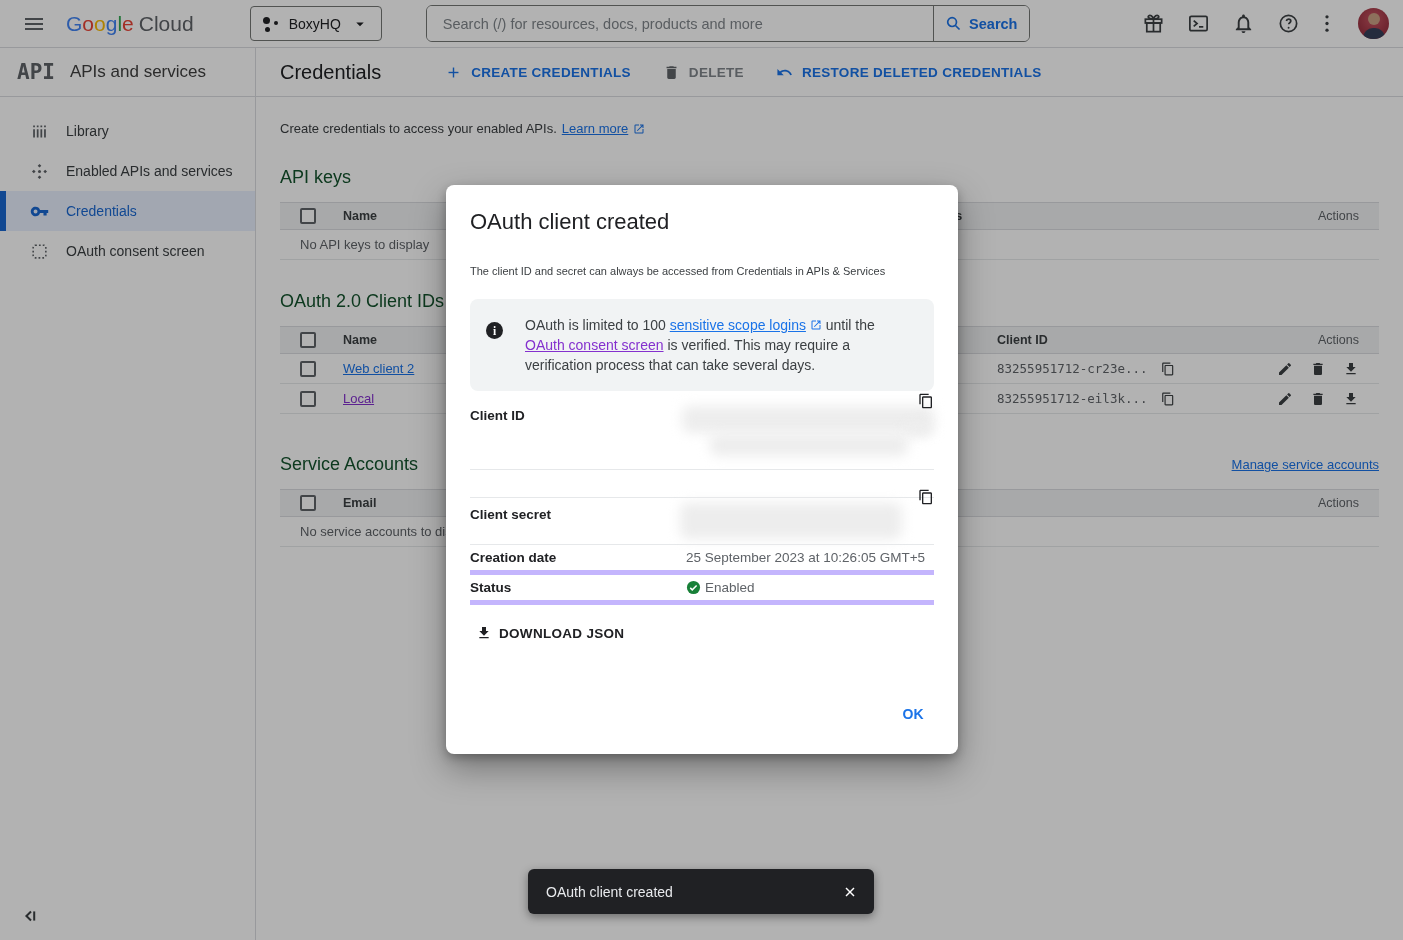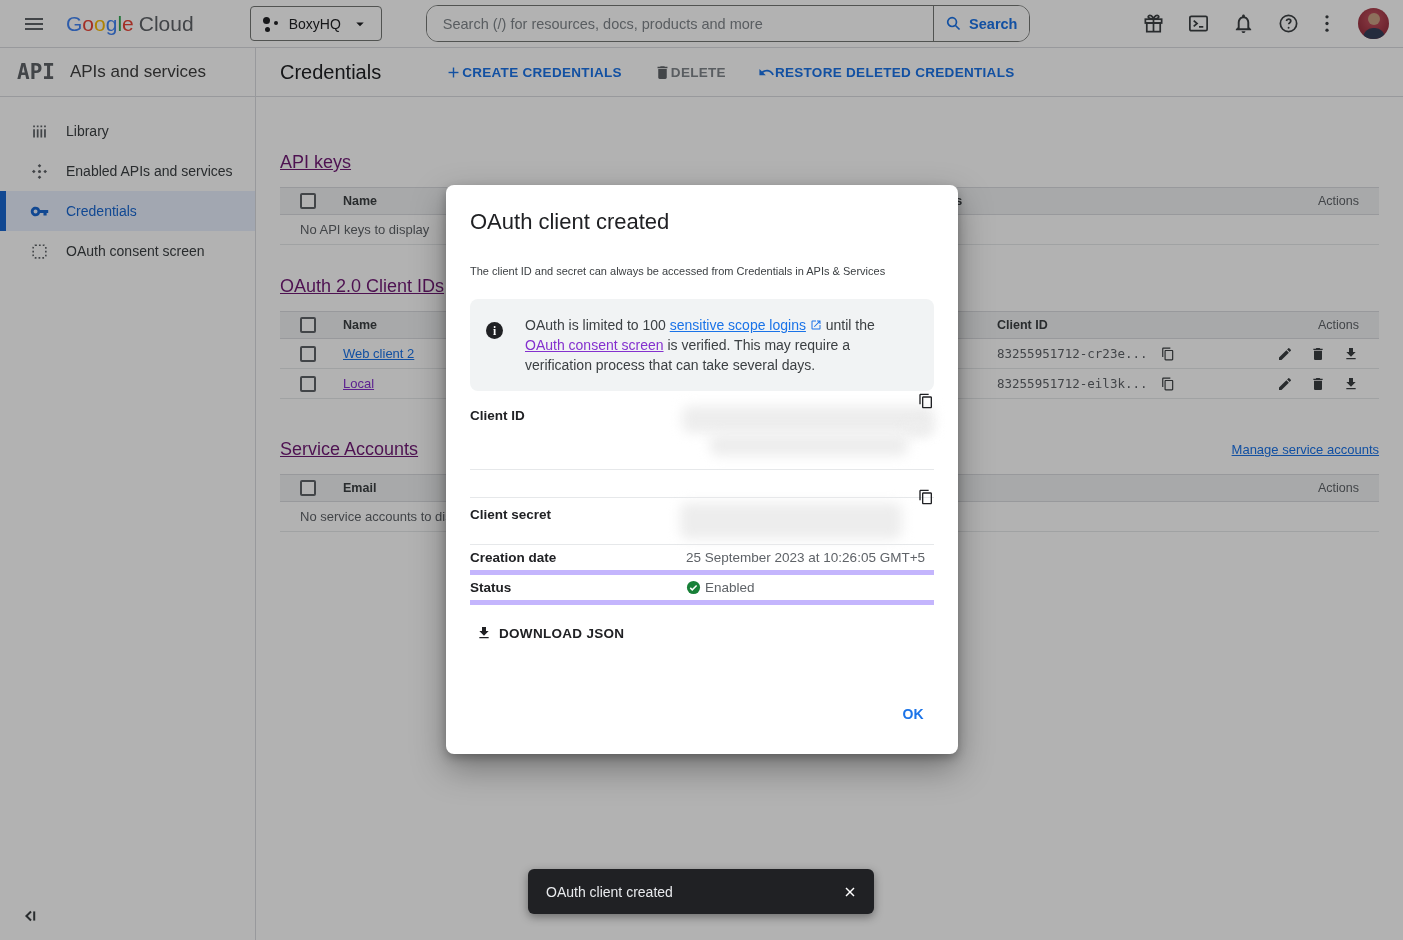--- a/index.html
+++ b/index.html
@@ -20,21 +20,21 @@
   .proj-selector { margin-left:56px; height:35px; min-width:120px; border:1px solid #747775;
     border-radius:4px; display:flex; align-items:center; gap:10px; padding:0 12px; cursor:pointer; }
   .proj-logo { position:relative; width:16px; height:16px; }
   .proj-logo i { position:absolute; border-radius:50%; background:#202124; }
   .proj-logo .d1 { width:7px; height:7px; left:0; top:1px; }
   .proj-logo .d2 { width:4px; height:4px; right:1px; top:5px; }
   .proj-logo .d3 { width:5px; height:5px; left:2px; bottom:0; }
   .proj-name { font-size:14px; font-weight:500; color:#202124; }
   .proj-caret { width:18px; height:18px; color:#202124; }
   .searchbox { margin-left:44px; width:604px; height:37px; border:1px solid #747775;
-    border-radius:12px; display:flex; align-items:stretch; overflow:hidden; }
+    border-radius:6px; display:flex; align-items:stretch; overflow:hidden; }
   .search-input { flex:1; border:0; outline:0; padding:0 16px; font-size:14.5px;
     font-family:"Liberation Sans",sans-serif; color:#3c4043; background:#fff; }
   .search-input::placeholder { color:#80868b; }
   .search-btn { width:96px; border-left:1px solid #747775; display:flex; align-items:center;
     justify-content:center; gap:7px; color:#1a73e8; font-size:14.5px; font-weight:600;
     cursor:pointer; background:#fff; }
   .search-btn svg { width:17px; height:17px; }
   .top-icons { margin-left:auto; display:flex; align-items:center; gap:22px; margin-right:14px; }
   .top-icon { width:23px; height:23px; color:#3c4043; cursor:pointer; }
   .top-icon.dots { width:10px; }
@@ -63,34 +63,34 @@
   .nav-item.active::before { content:""; position:absolute; left:0; top:0; bottom:0;
     width:6px; background:#1967d2; }
   .collapse-btn { position:absolute; left:20px; bottom:13px; width:22px; height:22px;
     color:#3c4043; cursor:pointer; }
 
   
   .main { position:absolute; left:256px; top:48px; right:0; bottom:0; background:#fff; }
   .page-header { height:49px; border-bottom:1px solid #dadce0; display:flex;
     align-items:center; padding:0 24px; }
   .page-title { font-size:20px; color:#202124; margin-right:64px; }
-  .hdr-btn { display:flex; align-items:center; font-size:13.5px; font-weight:600;
+  .hdr-btn { display:flex; align-items:center; gap:9px; font-size:13.5px; font-weight:600;
     letter-spacing:.3px; cursor:pointer; margin-right:32px; }
   .hdr-btn svg { width:17px; height:17px; }
   .hdr-blue { color:#1a73e8; }
   .hdr-gray { color:#80868b; }
   .hdr-gray svg { color:#5f6368; }
 
   .content { padding:24px; }
   .intro { font-size:13px; color:#3c4043; display:flex; align-items:center; gap:5px; }
   .link { color:#1a73e8; text-decoration:underline; cursor:pointer; }
   .link.visited { color:#8430ce; }
   .ext-icon { width:12px; height:12px; color:#1a73e8; display:inline-block; }
 
-  .section-heading { font-size:18px; font-weight:400; color:#701a75;text-decoration:underline; }
+  .section-heading { font-size:18px; font-weight:400; color:#14532d; }
   .mt32 { margin-top:31px; } .mt40 { margin-top:40px; }
   .tbl { margin-top:14px; }
   .tbl-header { display:flex; align-items:center; height:28px; background:#f1f3f4;
     border-top:1px solid #dadce0; border-bottom:1px solid #dadce0; padding:0 20px;
     font-size:12.5px; font-weight:600; color:#3c4043; position:relative; }
   .tbl-row { display:flex; align-items:center; height:30px; border-bottom:1px solid #e6e8ea;
     padding:0 20px; font-size:13px; color:#5f6368; position:relative; }
   .cbx { width:16px; height:16px; border:2px solid #5f6368; border-radius:2px;
     margin-right:27px; flex:none; cursor:pointer; background:#fff; }
   .col-actions { margin-left:auto; color:#5f6368; font-weight:500; }
@@ -273,20 +273,27 @@
     </div>
     <div class="hdr-btn hdr-blue">
       <svg viewBox="0 0 24 24" fill="currentColor">
           <path d="M12.5 8c-2.65 0-5.05.99-6.9 2.6L2 7v9h9l-3.62-3.62A8.9 8.9 0 0 1 12.5 10.5c3.54 0 6.55 2.31 7.6 5.5l2.37-.78C21.08 11.03 17.15 8 12.5 8z"></path>
         </svg>
       <span>RESTORE DELETED CREDENTIALS</span>
     </div>
   </div>
 
   <div class="content">
+    <div class="intro">
+      <span>Create credentials to access your enabled APIs.</span>
+      <span class="link">Learn more</span>
+      <svg class="ext-icon" viewBox="0 0 24 24" fill="currentColor">
+          <path d="M19 19H5V5h7V3H5a2 2 0 0 0-2 2v14a2 2 0 0 0 2 2h14c1.1 0 2-.9 2-2v-7h-2v7zM14 3v2h3.59l-9.83 9.83 1.41 1.41L19 6.41V10h2V3h-7z"></path>
+        </svg>
+    </div>
 
     <div class="section-heading mt32">API keys</div>
     <div class="tbl">
       <div class="tbl-header">
         <span class="cbx"></span>
         <span>Name</span>
         <span class="abs-col" style="left:610px;">Restrictions</span>
         <span class="col-actions">Actions</span>
       </div>
       <div class="tbl-row">

